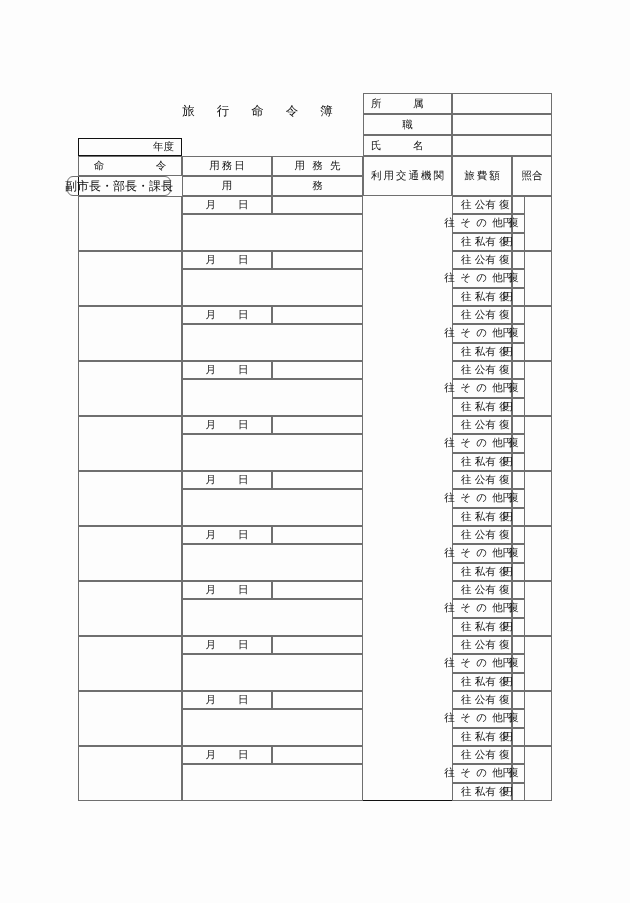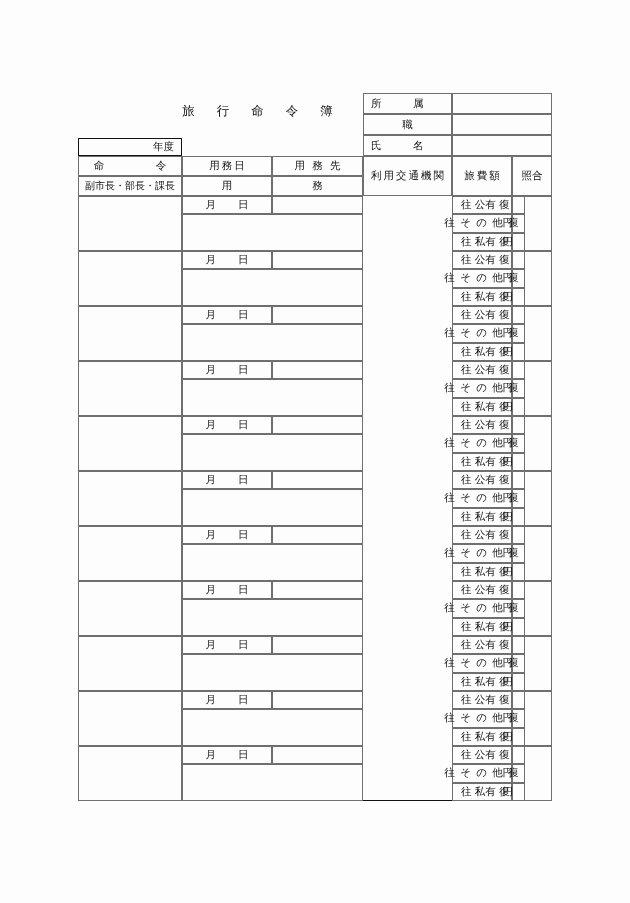--- a/index.html
+++ b/index.html
@@ -131,21 +131,21 @@
   <div class="cell thin ls2" style="left:363px; top:156px; width:89px; height:40px;">
     <span>利用交通機関</span>
   </div>
   <div class="cell thin ls2" style="left:452px; top:156px; width:60px; height:40px;">
     <span>旅費額</span>
   </div>
   <div class="cell thin" style="left:512px; top:156px; width:40px; height:40px;">
     <span>照合</span>
   </div>
 
-  <div class="cell thin" style="left:78px; top:176px; width:104px; height:20px; font-size:10px;">
+  <div class="cell thin" style="left:67px; top:176px; width:104px; height:20px; font-size:12px;border-radius:6px;">
     <span>副市長・部長・課長</span>
   </div>
   <div class="cell thin" style="left:182px; top:176px; width:90px; height:20px;">
     <span>用</span>
   </div>
   <div class="cell thin" style="left:272px; top:176px; width:91px; height:20px;">
     <span>務</span>
   </div>
 
   <div id="body-rows">

